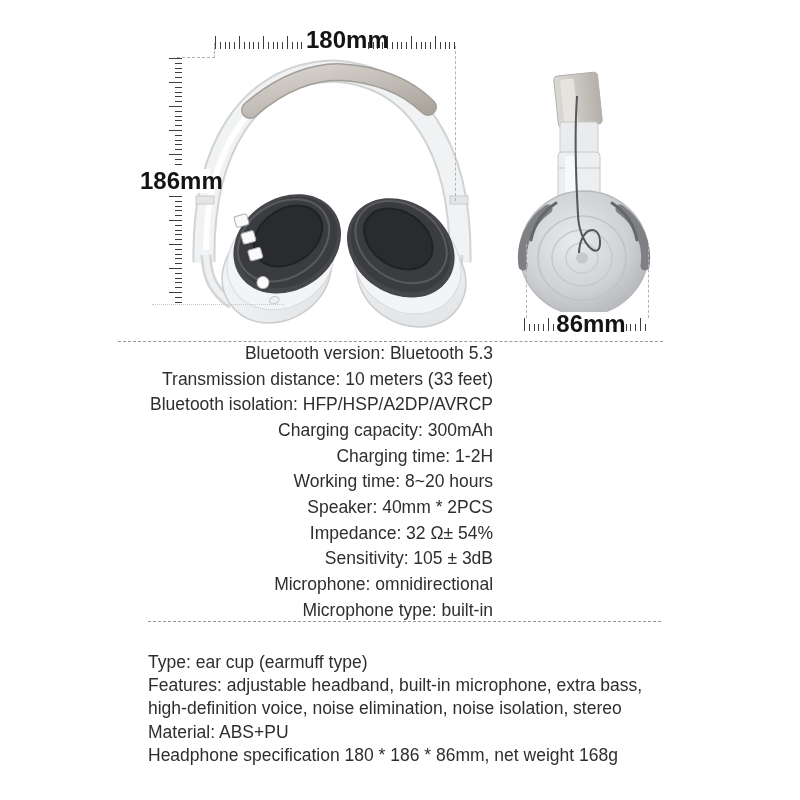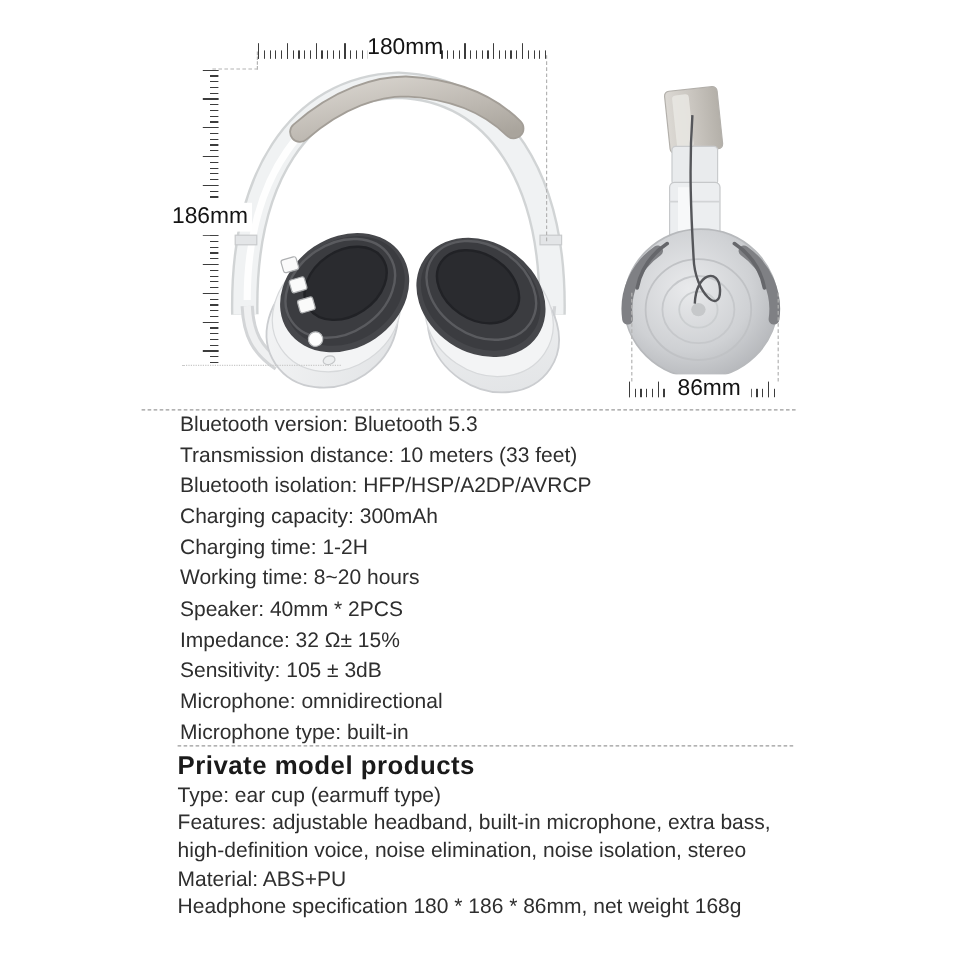--- a/index.html
+++ b/index.html
@@ -20,30 +20,30 @@
   .ruler-v{
     position:absolute;width:13px;
     background-image:
       repeating-linear-gradient(to bottom,#3c3c3c 0 1px,transparent 1px 24px),
       repeating-linear-gradient(to bottom,#3c3c3c 0 1px,transparent 1px 4.8px);
     background-size:13px 100%,7px 100%;
     background-position:right top,right top;
     background-repeat:no-repeat,no-repeat;
   }
   .dim-label{
-    position:absolute;font-weight:normal;font-size:19px;color:#141414;
+    position:absolute;font-weight:bold;font-size:24px;color:#141414;
     text-align:center;line-height:24px;height:24px;background:#fff;
   }
   
   .guide-v{position:absolute;width:0;border-left:1px dashed #b3b3b3;}
   .guide-h{position:absolute;height:0;border-top:1px dashed #b3b3b3;}
   .guide-h.faint{border-top:1px dotted #c9c9c9;}
   .sep{position:absolute;height:0;border-top:1px dashed #9a9a9a;}
   
-  .spec-list{position:absolute;left:150px;top:341px;font-size:17.5px;line-height:25.65px;white-space:nowrap;}
+  .spec-list{position:absolute;left:150px;top:341px;font-size:17.5px;line-height:25.65px;white-space:nowrap;text-align:right;}
   .section-heading{position:absolute;left:148px;top:626px;margin:0;font-size:21.5px;font-weight:bold;
     letter-spacing:.4px;color:#1a1a1a;line-height:24px;}
   .private-list{position:absolute;left:148px;top:651px;font-size:17.5px;line-height:23.2px;white-space:nowrap;}
   .figure-art{position:absolute;left:0;top:0;}
 </style>
 </head>
 <body>
 
 <div class="canvas">
 
@@ -175,30 +175,29 @@
       <div class="spec-line">Bluetooth isolation: HFP/HSP/A2DP/AVRCP</div>
 
       <div class="spec-line">Charging capacity: 300mAh</div>
 
       <div class="spec-line">Charging time: 1-2H</div>
 
       <div class="spec-line">Working time: 8~20 hours</div>
 
       <div class="spec-line">Speaker: 40mm * 2PCS</div>
 
-      <div class="spec-line">Impedance: 32 Ω± 15%</div>
+      <div class="spec-line">Impedance: 32 Ω± 54%</div>
 
       <div class="spec-line">Sensitivity: 105 ± 3dB</div>
 
       <div class="spec-line">Microphone: omnidirectional</div>
 
       <div class="spec-line">Microphone type: built-in</div>
     </div>
 
-  <h2 class="section-heading">Private model products</h2>
 
   <div class="private-list">
 
 
       <div class="spec-line">Type: ear cup (earmuff type)</div>
 
       <div class="spec-line">Features: adjustable headband, built-in microphone, extra bass,</div>
 
       <div class="spec-line">high-definition voice, noise elimination, noise isolation, stereo</div>
 

